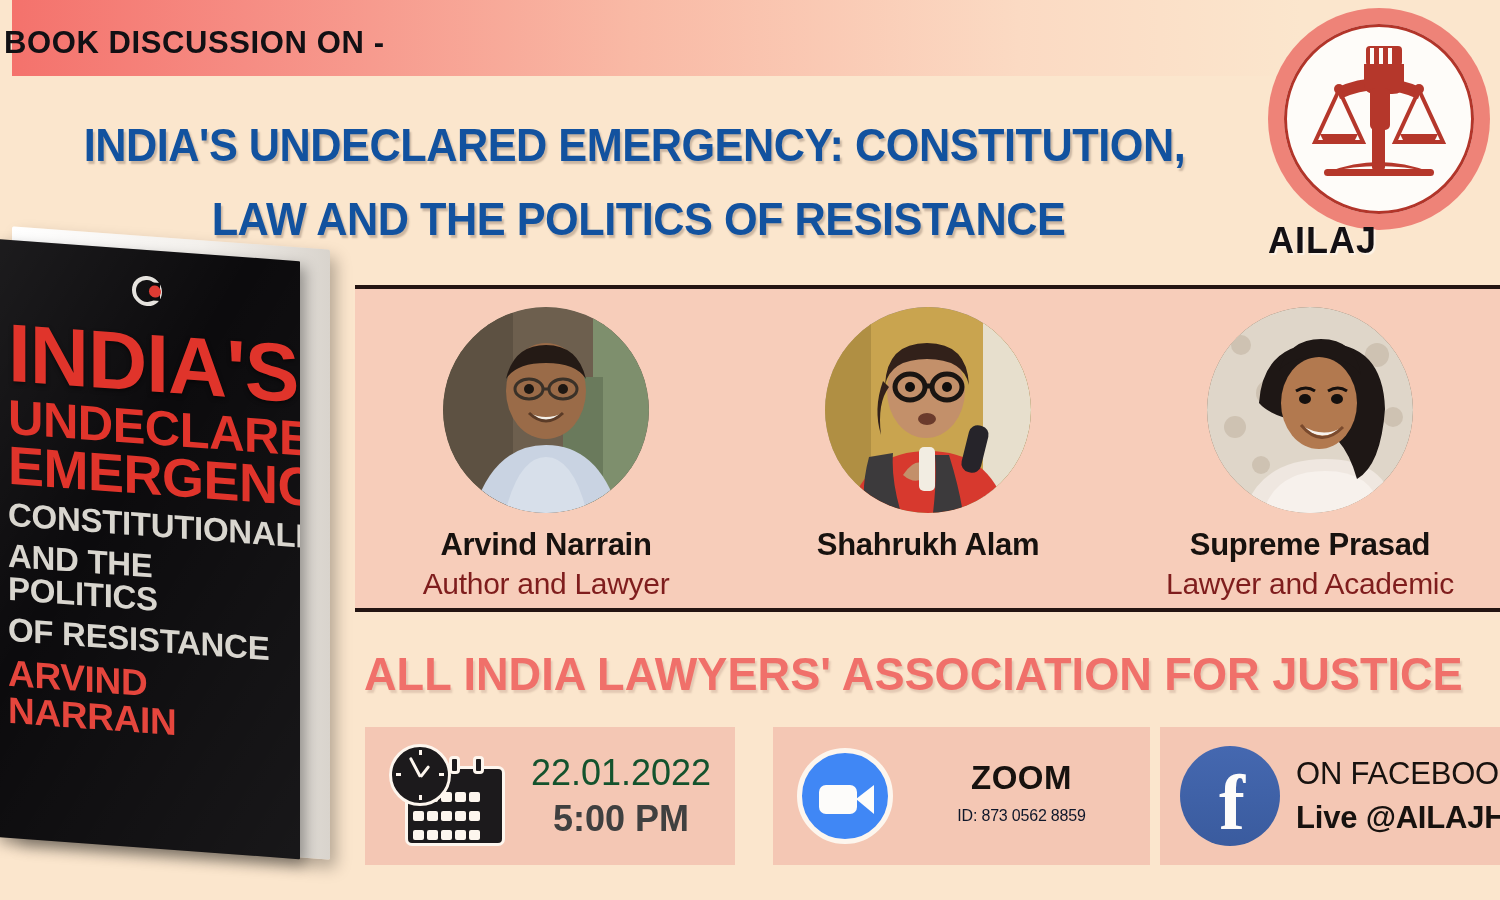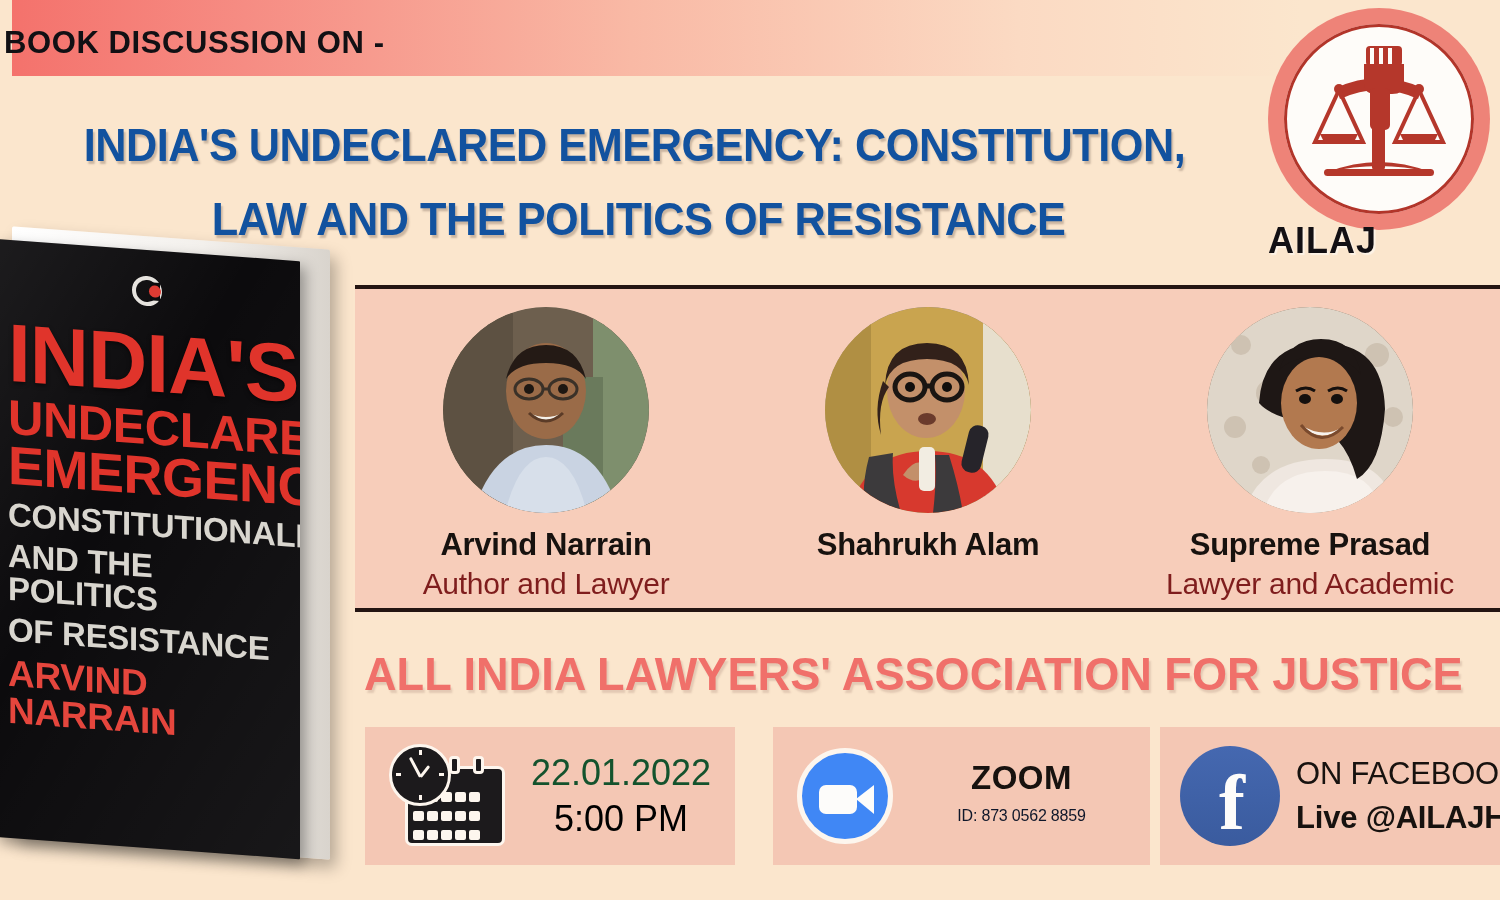--- a/index.html
+++ b/index.html
@@ -309,22 +309,22 @@
 
   .date-line1 {
     font-size: 36px;
     font-weight: 400;
     color: #14532d;
     letter-spacing: 0px;
     line-height: 46px;
   }
   .date-line2 {
     font-size: 36px;
-    font-weight: 400;
-    color: #000000;
+    font-weight: 700;
+    color: #404040;
     line-height: 46px;
   }
   .zoom-title {
     font-size: 33px;
     font-weight: 900;
     color: #17120F;
     letter-spacing: 0.5px;
     line-height: 40px;
   }
   .zoom-id, .zoom-pass {

